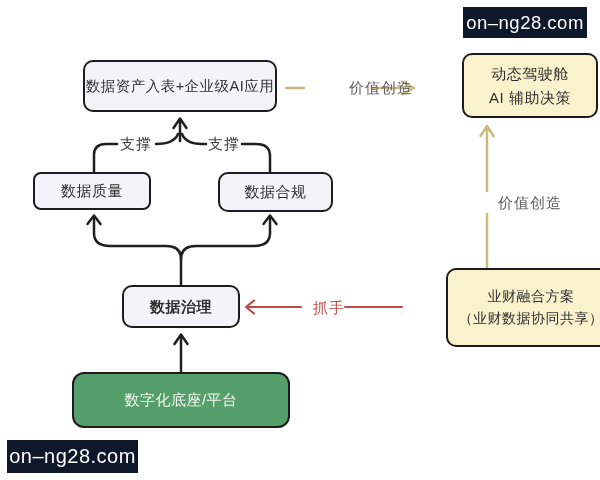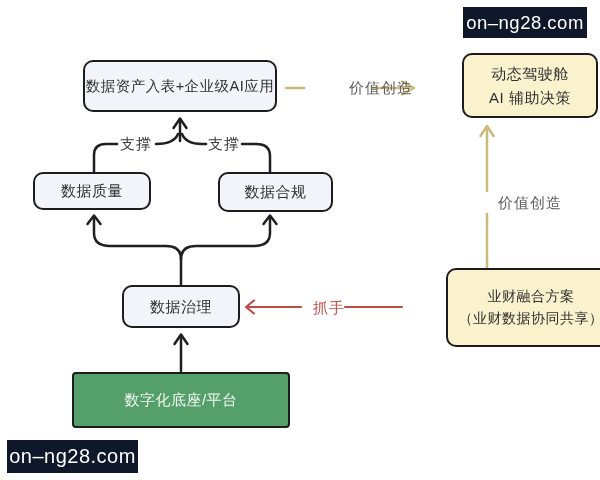--- a/index.html
+++ b/index.html
@@ -20,21 +20,21 @@
     border:2.5px solid #1c1c1c;
     border-radius:10px;
     box-sizing:border-box;
     text-align:center;
     color:#2f2f2f;
     letter-spacing:0.5px;
     font-weight:500;
   }
   .node.light{background:#f3f4f9;}
   .node.yellow{background:#faf1cd;margin-left:44px;}
-  .node.green{background:#55a06a;color:#f2f7f2;border-radius:4px;align-items:center;}
+  .node.green{background:#55a06a;color:#f2f7f2;border-radius:12px;align-items:center;}
   .node .ln{line-height:1.55;}
   .edge-label{
     position:absolute;
     text-align:center;
     font-size:15px;
     letter-spacing:1px;
     font-weight:500;
     color:#3a3a3a;
     white-space:nowrap;
   }
@@ -100,29 +100,29 @@
 
   <div class="node light" style="left:83px;top:60px;width:194px;height:52px;font-size:14.5px;">
     <span class="ln">数据资产入表+企业级AI应用</span>
   </div>
 
   <div class="node yellow" style="left:418px;top:53px;width:136px;height:65px;font-size:15px;">
     <span class="ln">动态驾驶舱</span>
     <span class="ln">AI 辅助决策</span>
   </div>
 
-  <div class="node light" style="left:33px;top:172px;width:118px;height:38px;font-size:15px;">
+  <div class="node light" style="left:33px;top:172px;width:118px;height:38px;font-size:15px;border-radius:8px;">
     <span class="ln">数据质量</span>
   </div>
 
   <div class="node light" style="left:218px;top:172px;width:115px;height:40px;font-size:15px;">
     <span class="ln">数据合规</span>
   </div>
 
-  <div class="node light" style="left:122px;top:285px;width:118px;height:43px;font-size:15px;">
+  <div class="node light" style="left:122px;top:285px;width:118px;height:43px;font-size:15px;font-weight:bold;">
     <span class="ln">数据治理</span>
   </div>
 
   <div class="node yellow" style="left:402px;top:268px;width:170px;height:79px;font-size:14px;">
     <span class="ln">业财融合方案</span>
     <span class="ln">（业财数据协同共享）</span>
   </div>
 
   <div class="node green" style="left:72px;top:372px;width:218px;height:56px;font-size:15px;">
     <span class="ln">数字化底座/平台</span>

